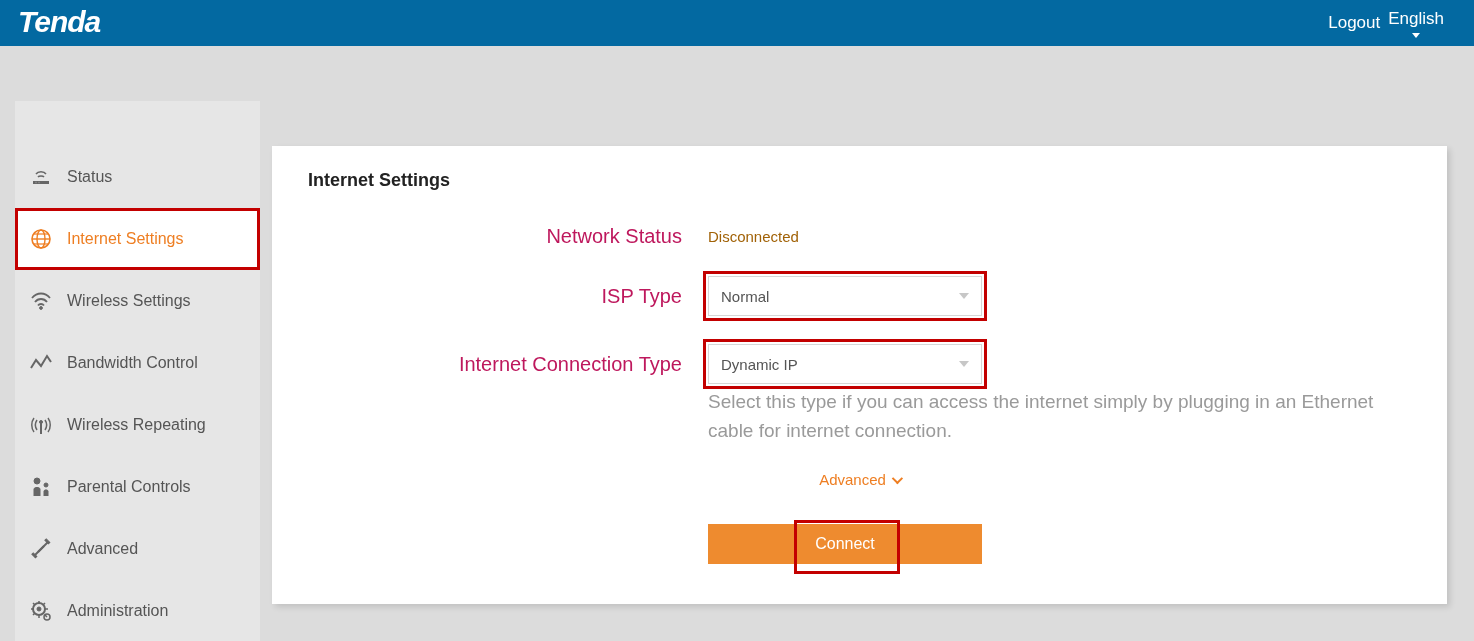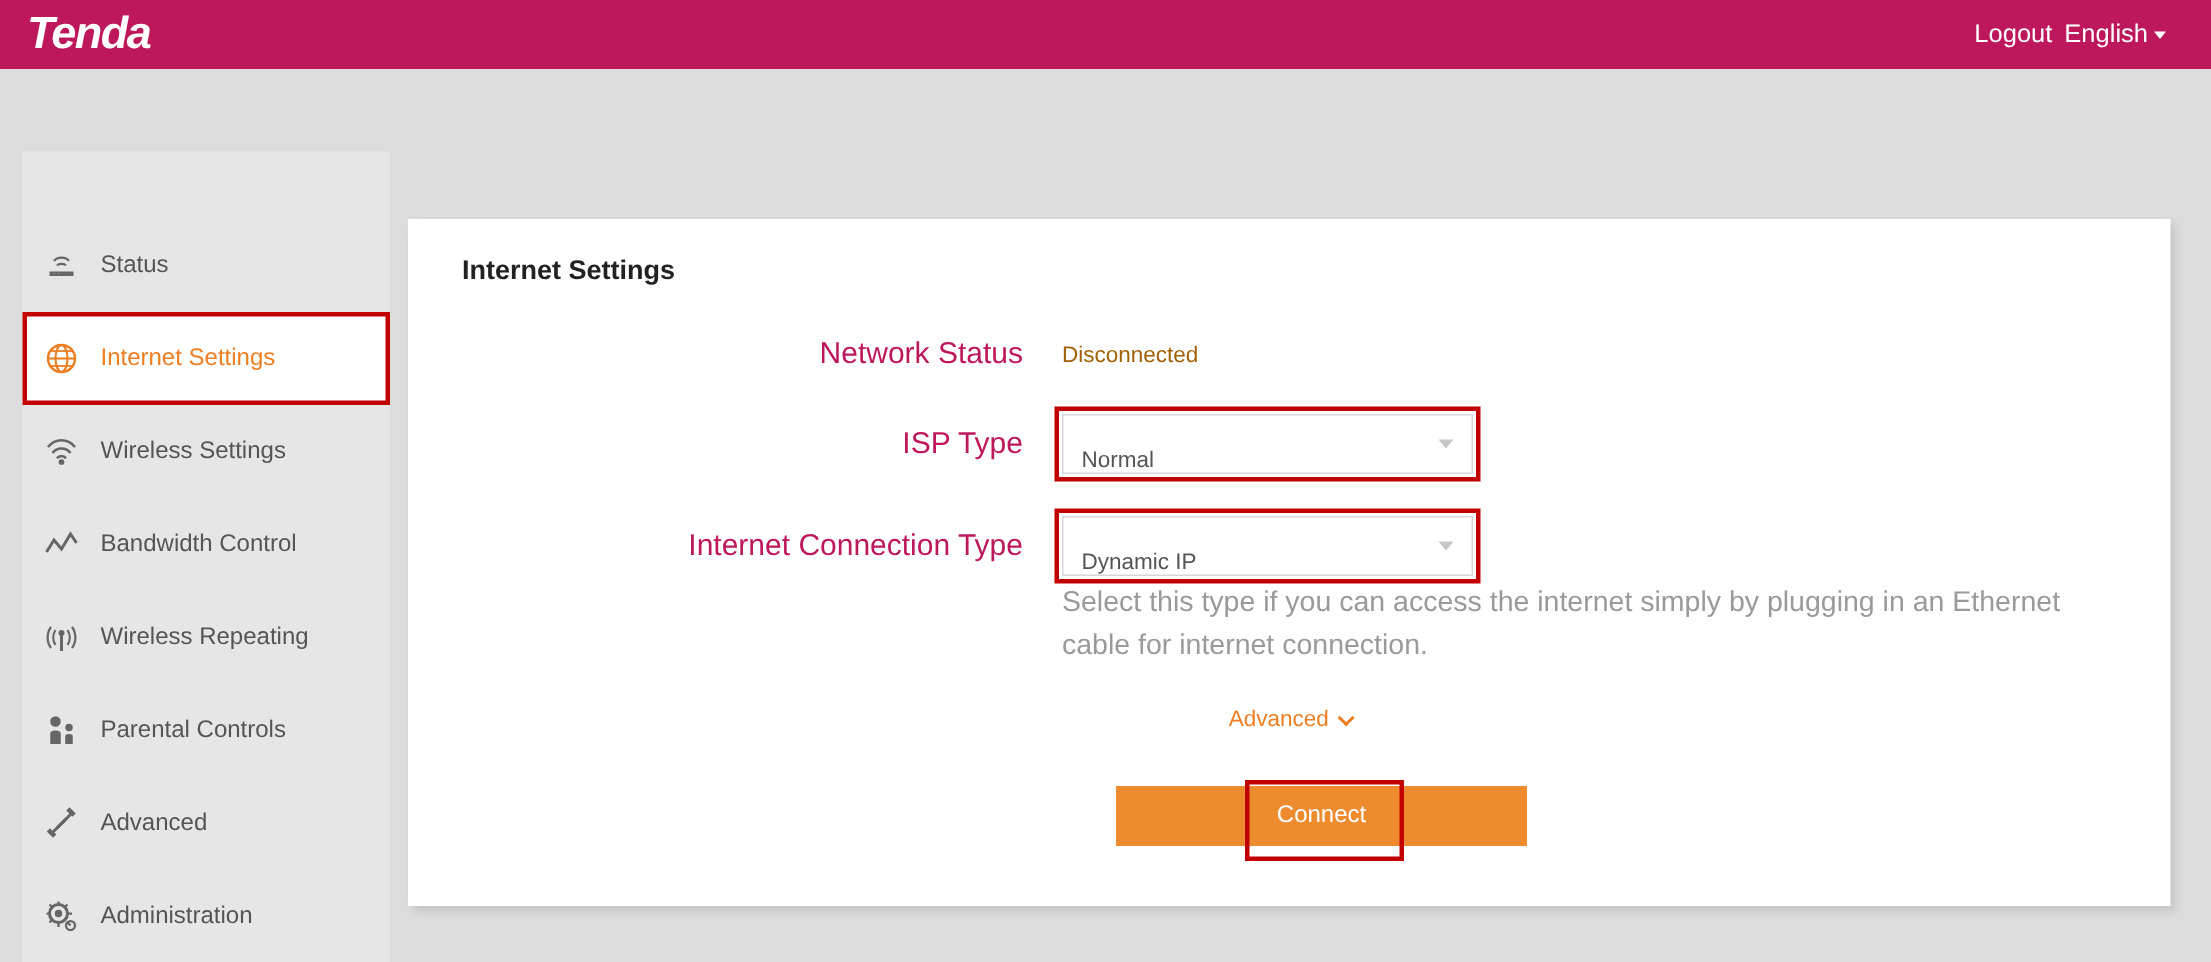--- a/index.html
+++ b/index.html
@@ -6,21 +6,21 @@
   body {
     margin: 0;
     font-family: Arial, "Helvetica Neue", Helvetica, sans-serif;
     background: #dcdcdc;
     font-size: 15px;
     color: #555;
   }
 
   
   .topbar {
-    background: #be185d;
+    background: #0369a1;
     height: 46px;
     display: flex;
     align-items: center;
     justify-content: space-between;
     padding-right: 30px;
   }
   .logo {
     color: #fff;
     font-weight: bold;
     font-style: italic;
@@ -29,21 +29,21 @@
     padding-left: 18px;
   }
   .logo svg { display:block; }
   .top-right {
     display: flex;
     align-items: center;
     gap: 8px;
     color: #fff;
     font-size: 17px;
   }
-  .top-right .lang { display:flex; align-items:center; gap:4px; cursor:pointer; }
+  .top-right .lang { display:flex; align-items:center; gap:4px; cursor:pointer;flex-direction:column; }
   .top-right .logout { cursor:pointer; }
   .caret-down { width:0; height:0; border-left:4px solid transparent; border-right:4px solid transparent; border-top:5px solid #fff; }
 
   
   .wrap {
     display: flex;
     align-items: flex-start;
     padding: 35px 15px 0 15px;
     margin-top: 20px;
   }
@@ -114,21 +114,21 @@
   }
   .form-value { color:#a16207; }
 
   .select-wrap {
     position: relative;
     width: 274px;
     height: 40px;
     border: 1px solid #d7d7d7;
     background:#fff;
     display:flex;
-    align-items:flex-end;
+    align-items:center;
     padding: 0 12px;
     cursor:pointer;
     color:#555;
   }
   .select-caret {
     position:absolute; right:12px; top:50%; transform:translateY(-50%);
     width:0; height:0; border-left:5px solid transparent; border-right:5px solid transparent; border-top:6px solid #c7c7c7;
   }
   .red-box {
     outline: 3px solid #c30000;
@@ -150,21 +150,21 @@
   .advanced-row {
     text-align:center;
     color:#ee7e22;
     margin: 26px 0 36px 0;
   }
   .advanced-link { cursor:pointer; display:inline-flex; align-items:center; gap:6px; }
   .chev-down {
     width:8px; height:8px; border-right:2px solid #ee7e22; border-bottom:2px solid #ee7e22; transform: rotate(45deg) translateY(-2px);
   }
 
-  .btn-row { display:flex;gap:36px; }
+  .btn-row { display:flex; }
   .btn-row .spacer { width:400px; }
   .btn {
     width: 274px;
     height: 40px;
     background:#ee8b2f;
     color:#fff;
     display:flex;
     align-items:center;
     justify-content:center;
     font-size:16px;

